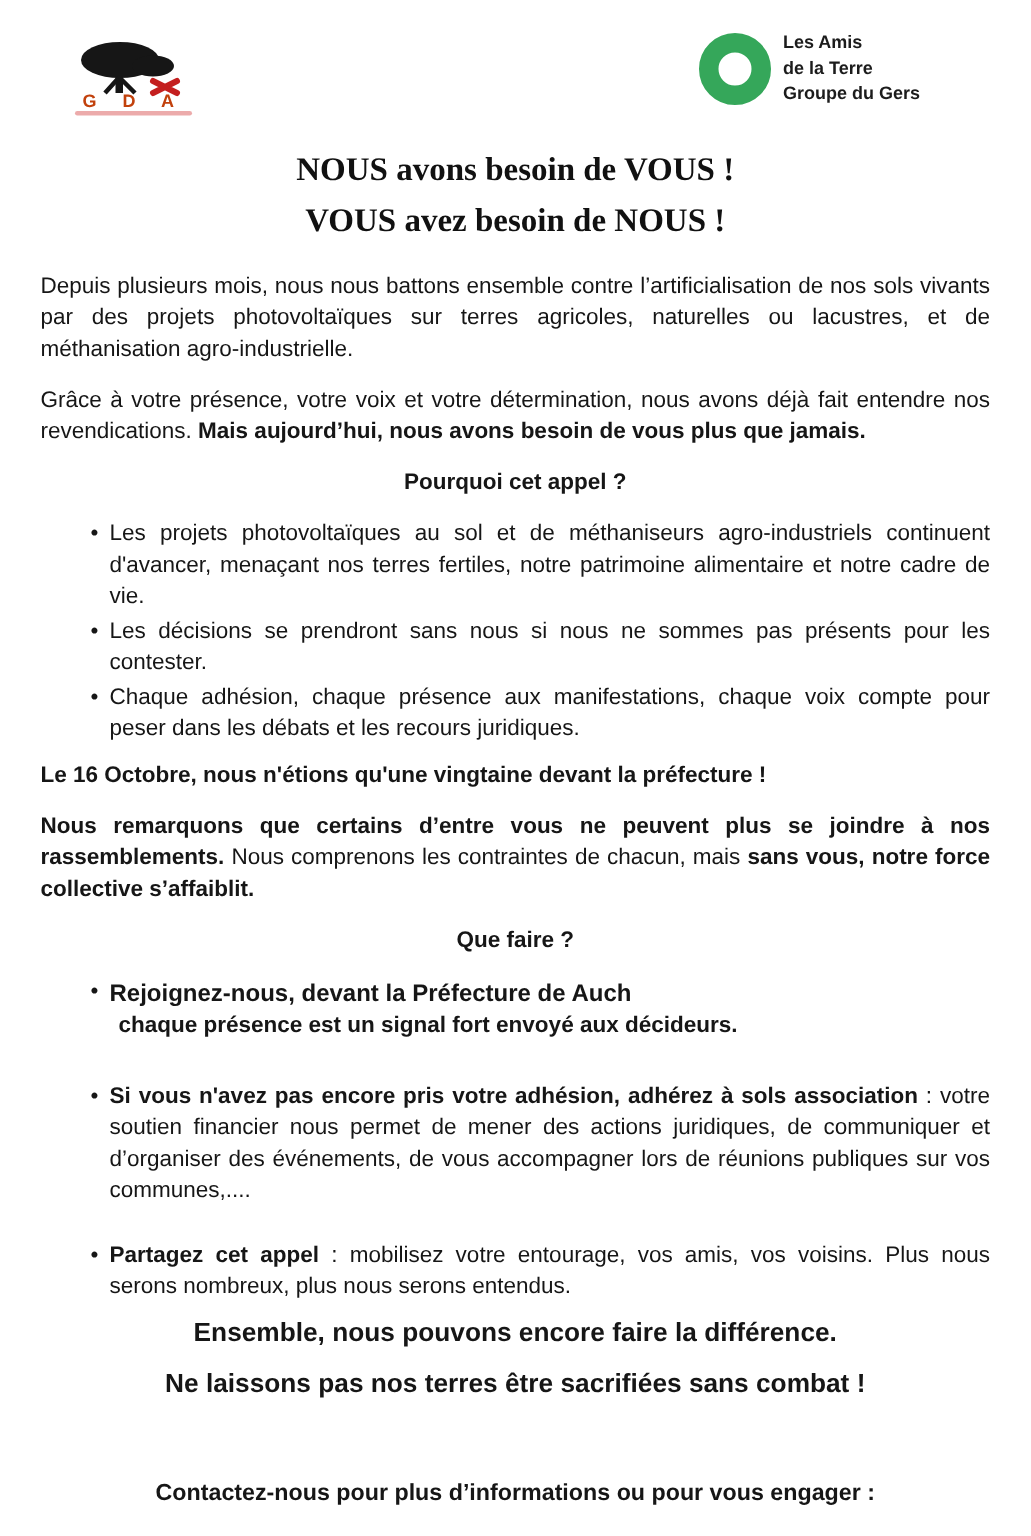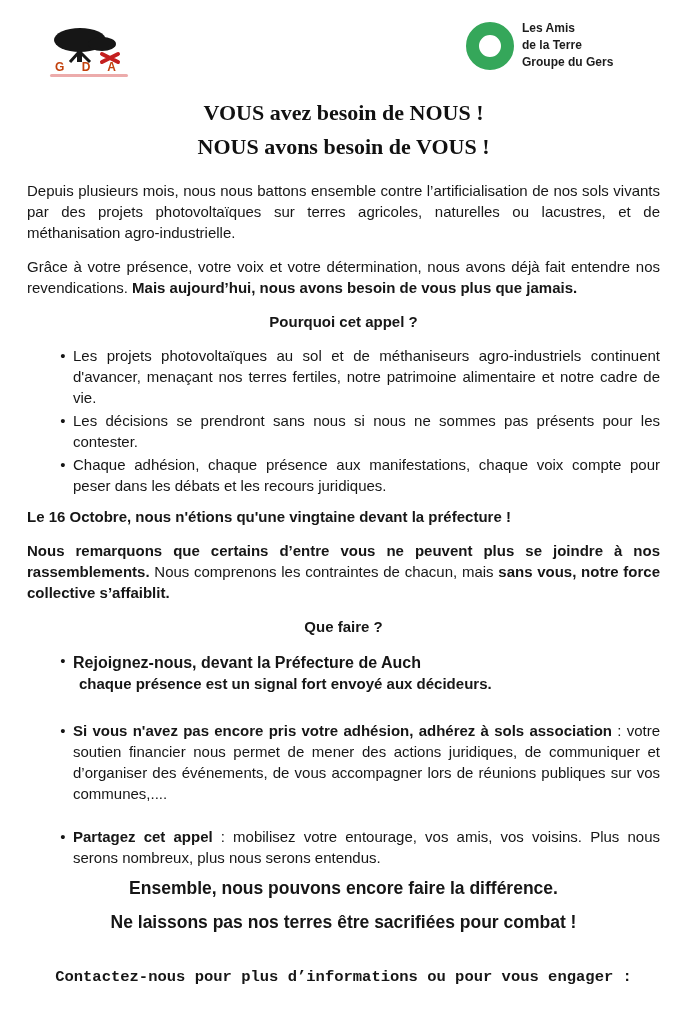--- a/index.html
+++ b/index.html
@@ -30,21 +30,21 @@
   ul.blist{list-style:none;margin:0 0 10px 0;padding:0;}
   ul.blist li{display:flex;margin:0 0 2px 0;}
   .bullet{width:20px;min-width:20px;text-align:center;margin-left:26px;}
   .btext{flex:1;text-align:justify;}
   .joinblock{margin:2px 0 24px 0;}
   .join-l2{font-weight:bold;font-size:19px;line-height:27px;margin:2px 0 2px 46px;text-align:left;}
   .join-l3{font-size:15px;margin-left:6px;text-align:left;font-weight:bold;}
   .gap-li{margin-bottom:22px !important;}
   .slogan{font-weight:bold;text-align:center;font-size:17.5px;margin:14px 0 0 0;}
   
-  .footer{margin-top:34px;font-family:Liberation Mono, monospace;}
+  .footer{margin-top:52px;}
   .contact-h{font-weight:bold;text-align:center;font-size:15.5px;margin:0 0 12px 0;}
 </style>
 </head>
 <body>
 
 <div class="page">
 
   <div class="hdr">
     <div class="gda">
       <span>
@@ -63,22 +63,22 @@
       <div class="amis-ring"></div>
       <div class="amis-text">
         <div>Les Amis</div>
         <div>de la Terre</div>
         <div>Groupe du Gers</div>
       </div>
     </div>
   </div>
 
   <div class="titles">
+    <div class="t">NOUS avons besoin de VOUS !</div>
     <div class="t">VOUS avez besoin de NOUS !</div>
-    <div class="t">NOUS avons besoin de VOUS !</div>
   </div>
 
   <div class="body">
 
     <p>Depuis plusieurs mois, nous nous battons ensemble contre l’artificialisation de nos sols vivants par des projets photovoltaïques sur terres agricoles, naturelles ou lacustres, et de méthanisation agro-industrielle.</p>
 
     <p><span>Grâce à votre présence, votre voix et votre détermination, nous avons déjà fait entendre nos revendications. </span><span class="b">Mais aujourd’hui, nous avons besoin de vous plus que jamais.</span></p>
 
     <p class="h-q">Pourquoi cet appel ?</p>
 
@@ -115,21 +115,21 @@
         <span class="bullet">•</span>
         <span class="btext"><span class="b">Si vous n'avez pas encore pris votre adhésion, adhérez à sols association</span><span> : votre soutien financier nous permet de mener des actions juridiques, de communiquer et d’organiser des événements, de vous accompagner lors de réunions publiques sur vos communes,....</span></span>
       </li>
       <li>
         <span class="bullet">•</span>
         <span class="btext"><span class="b">Partagez cet appel</span><span> : mobilisez votre entourage, vos amis, vos voisins. Plus nous serons nombreux, plus nous serons entendus.</span></span>
       </li>
     </ul>
 
     <p class="slogan">Ensemble, nous pouvons encore faire la différence.</p>
-    <p class="slogan">Ne laissons pas nos terres être sacrifiées pour combat !</p>
+    <p class="slogan">Ne laissons pas nos terres être sacrifiées sans combat !</p>
 
     <div class="footer">
       <p class="contact-h">Contactez-nous pour plus d’informations ou pour vous engager :</p>
 
     </div>
 
   </div>
 </div>
 
 </body></html>

